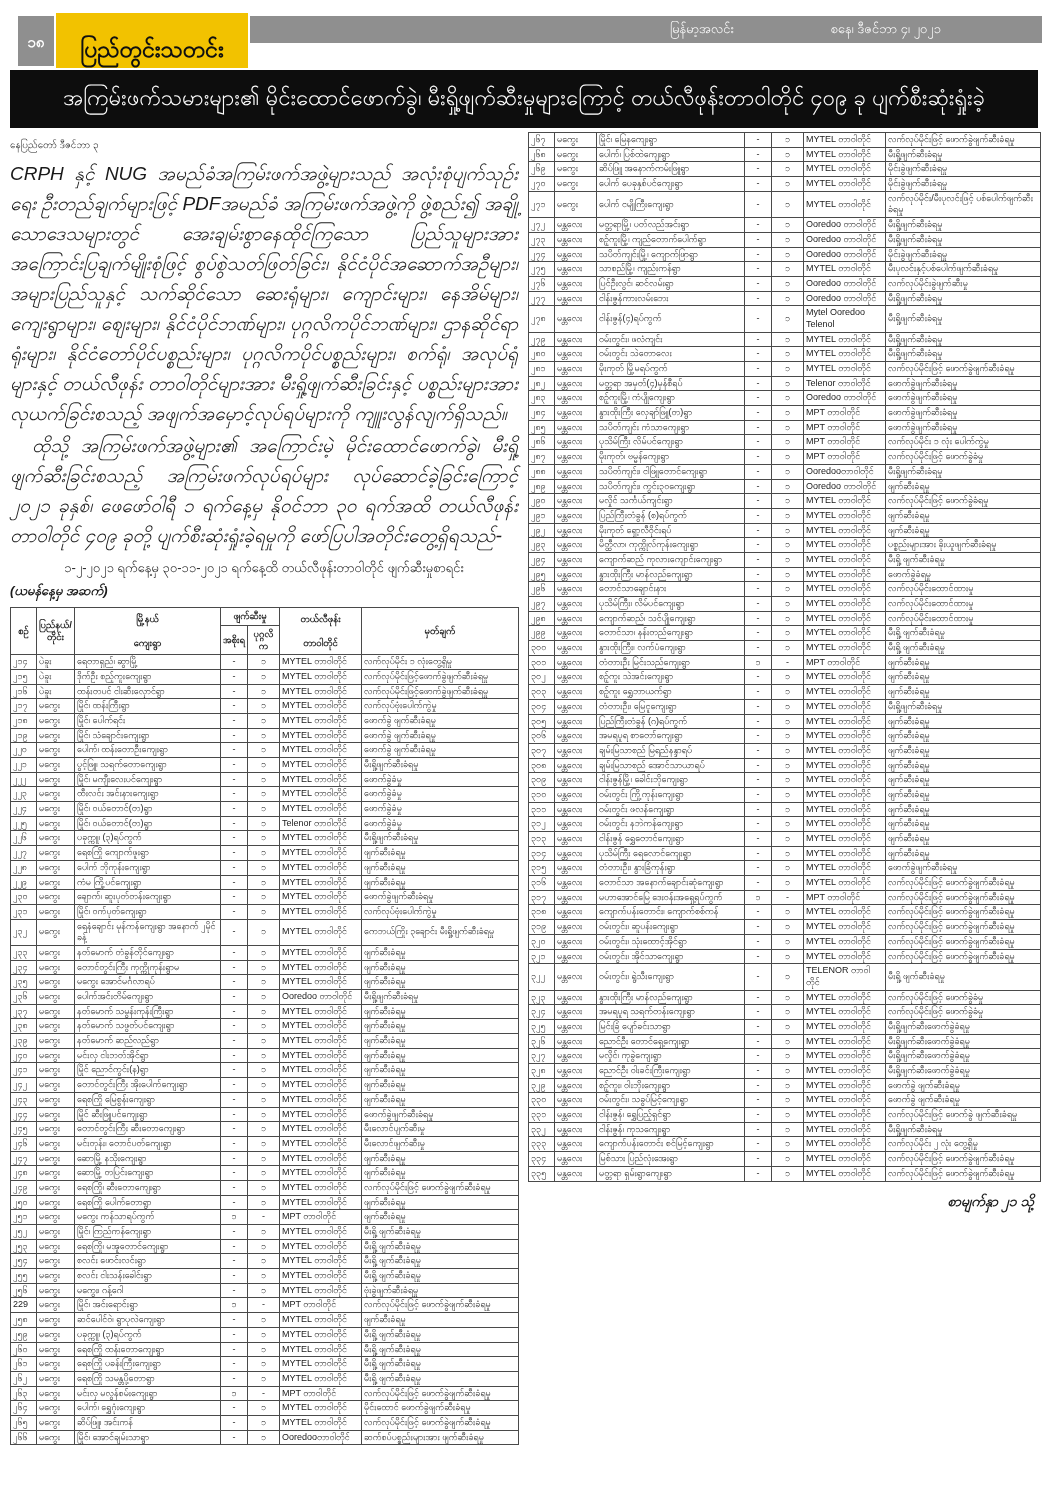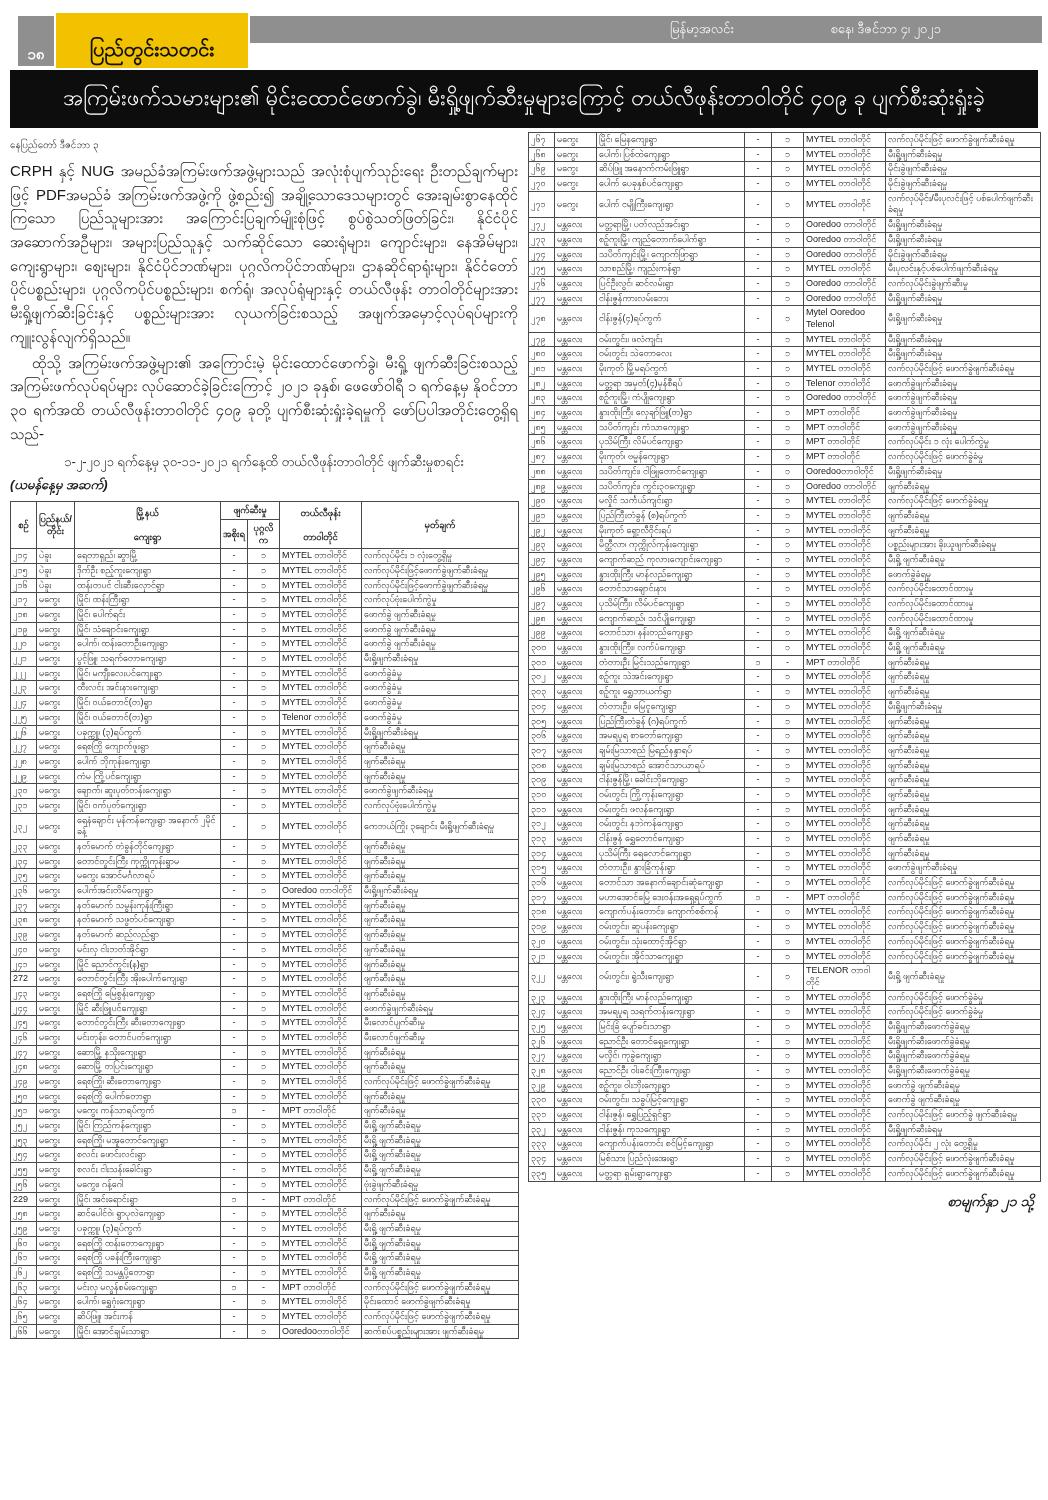--- a/index.html
+++ b/index.html
@@ -1,40 +1,40 @@
 <!DOCTYPE html>
 <html><head>
 <meta charset="utf-8">
 <style>
   html,body{margin:0;padding:0;background:#ffffff;}
   body{font-family:"Liberation Sans","DejaVu Sans",sans-serif;color:#1a1a1a;}
   #page{position:relative;width:1048px;height:1500px;background:#fff;overflow:hidden;}
 
   
   .pagenum-box{position:absolute;left:18px;top:16px;width:36px;height:50px;background:#8f8f8f;
-    color:#fff;font-weight:bold;font-size:15px;display:flex;align-items:flex-end;justify-content:center;padding-bottom:0;box-sizing:border-box;}
+    color:#fff;font-weight:bold;font-size:15px;display:flex;align-items:flex-end;justify-content:center;padding-bottom:12px;box-sizing:border-box;}
   .section-box{position:absolute;left:56px;top:13px;width:192px;height:55px;background:#f2c200;
     display:flex;align-items:center;justify-content:center;}
-  .section-box span{color:#101010;font-weight:bold;font-size:20px;margin-top:21px;}
+  .section-box span{color:#101010;font-weight:bold;font-size:23px;margin-top:21px;}
   .mast-bar{position:absolute;left:250px;top:16px;width:792px;height:27px;background:#8f8f8f;
     display:flex;align-items:center;}
   .mast-title{flex:0 0 auto;margin-left:420px;color:#fff;font-size:13px;}
   .mast-date{flex:1;text-align:center;color:#fff;font-size:13px;padding-right:4px;}
 
   
   .headline-bar{position:absolute;left:10px;top:70px;width:1028px;height:58px;background:#0d0d0d;
     display:flex;align-items:center;justify-content:center;}
   .headline-bar h1{margin:0;color:#fff;font-size:22px;font-weight:normal;white-space:nowrap;letter-spacing:0;}
 
   
   .col-left{position:absolute;left:10px;top:138px;width:508px;}
   .col-right{position:absolute;left:528px;top:132px;width:512px;}
 
   .dateline{font-size:10px;margin:0 0 6px 0;}
-  .body-para{font-size:15px;line-height:1.58;text-align:justify;margin:0 0 2px 0;}
+  .body-para{font-size:19px;line-height:1.58;text-align:justify;margin:0 0 2px 0;font-style:italic;}
   .body-para.indent{text-indent:22px;}
   .list-title{font-size:13px;font-weight:normal;text-align:center;margin:8px 0 4px 0;}
   .continued-from{font-size:13px;font-weight:bold;font-style:italic;margin:2px 0 6px 0;}
 
   
   table.ttable{width:100%;border-collapse:collapse;table-layout:fixed;font-size:9px;line-height:1.3;}
   table.ttable th,table.ttable td{border:1px solid #4a4a4a;padding:1px 2px;vertical-align:middle;
     overflow:hidden;word-wrap:break-word;}
   table.ttable th{font-weight:bold;text-align:center;font-size:9.5px;padding:2px 1px;}
   td.c-no{text-align:left;}
@@ -352,21 +352,21 @@
           <tr>
             <td class="c-no">၂၄၁</td>
             <td class="c-region">မကွေး</td>
             <td class="c-town">မြိုင် ညောင်ကွင်း(န)ရွာ</td>
             <td class="c-gov">-</td>
             <td class="c-private">၁</td>
             <td class="c-tower">MYTEL တာဝါတိုင်</td>
             <td class="c-remark">ဖျက်ဆီးခံရမှု</td>
           </tr>
           <tr>
-            <td class="c-no">272</td>
+            <td class="c-no">၂၄၂</td>
             <td class="c-region">မကွေး</td>
             <td class="c-town">တောင်တွင်းကြီး အိုးပေါက်ကျေးရွာ</td>
             <td class="c-gov">-</td>
             <td class="c-private">၁</td>
             <td class="c-tower">MYTEL တာဝါတိုင်</td>
             <td class="c-remark">ဖျက်ဆီးခံရမှု</td>
           </tr>
           <tr>
             <td class="c-no">၂၄၃</td>
             <td class="c-region">မကွေး</td>

